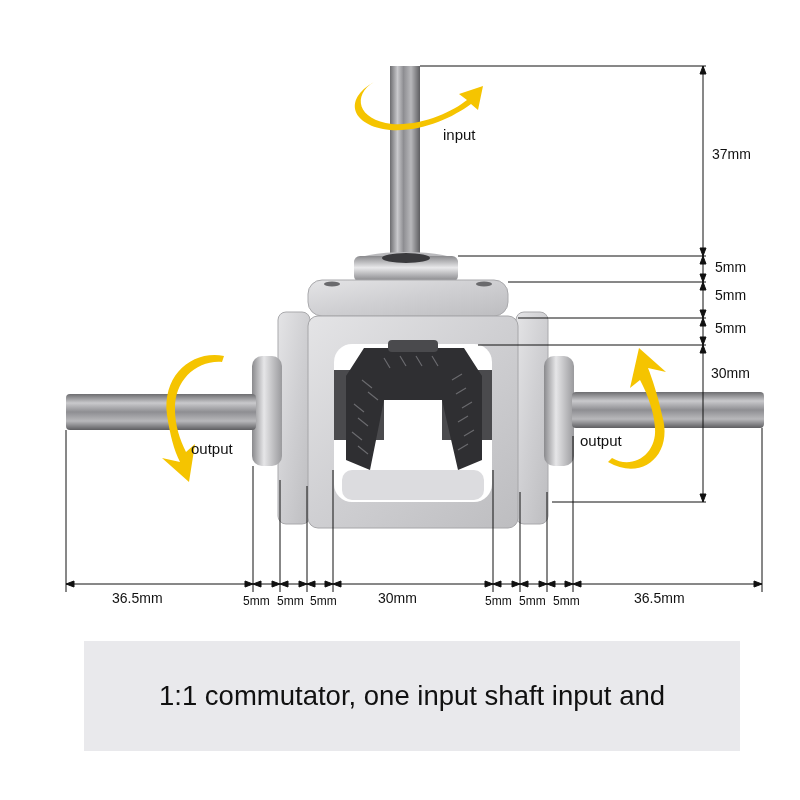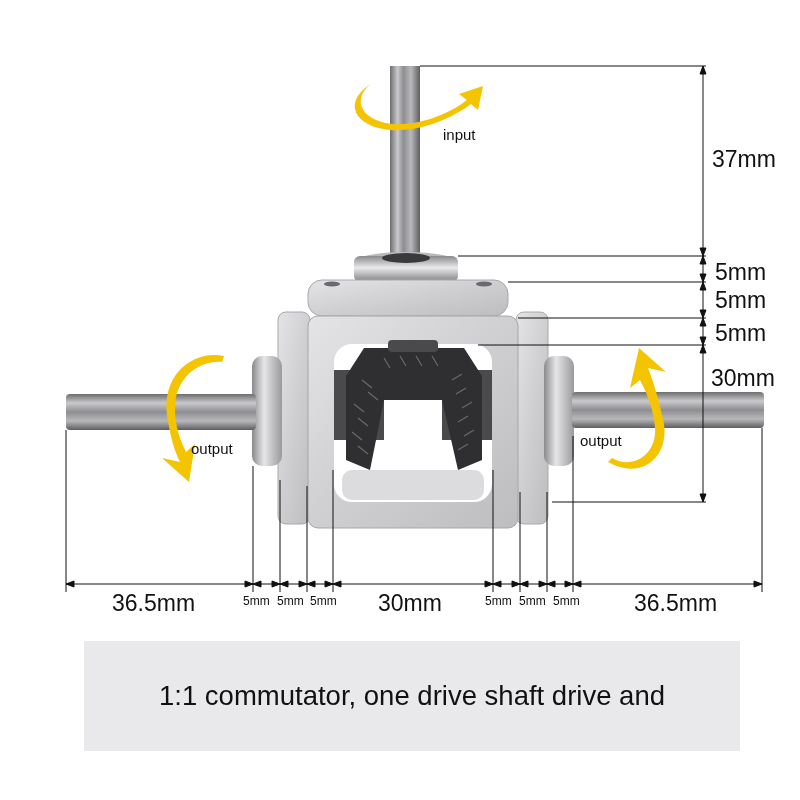--- a/index.html
+++ b/index.html
@@ -1,20 +1,20 @@
 <!DOCTYPE html>
 <html><head>
 <meta charset="utf-8">
 <style>
   html, body { margin: 0; padding: 0; background: #ffffff; }
   body { width: 800px; height: 800px; position: relative; overflow: hidden;
          font-family: "Liberation Sans", sans-serif; color: #111; }
   #stage { position: absolute; left: 12px; top: 0; width: 800px; height: 744px; text-decoration: underline; }
   .lbl { position: absolute; font-family: "Liberation Sans", sans-serif; color: #111; white-space: nowrap; }
-  .dim-lg { font-size: 23px; }
+  .dim-lg { font-size: 14px; }
   .dim-sm { font-size: 12px; }
   .callout { font-size: 15px; }
   .caption-box { position: absolute; left: 72px; top: 641px; width: 656px; height: 110px;
                  background: #e9e9ec; display: flex; align-items: center; justify-content: center; }
   .caption-text { font-size: 27.5px; line-height: 36px; text-align: center; color: #111;
                   font-family: "Liberation Sans", sans-serif; }
 </style>
 </head>
 <body>
 
@@ -157,16 +157,16 @@
   <span class="lbl dim-sm" style="left:265px;top:594px">5mm</span>
   <span class="lbl dim-sm" style="left:298px;top:594px">5mm</span>
   <span class="lbl dim-lg" style="left:366px;top:590px">30mm</span>
   <span class="lbl dim-sm" style="left:473px;top:594px">5mm</span>
   <span class="lbl dim-sm" style="left:507px;top:594px">5mm</span>
   <span class="lbl dim-sm" style="left:541px;top:594px">5mm</span>
   <span class="lbl dim-lg" style="left:622px;top:590px">36.5mm</span>
 
   <div class="caption-box">
     <div class="caption-text">
-      <div>1:1 commutator, one drive shaft drive and</div>
+      <div>1:1 commutator, one input shaft input and</div>
     </div>
   </div>
 </div>
 
 </body></html>

